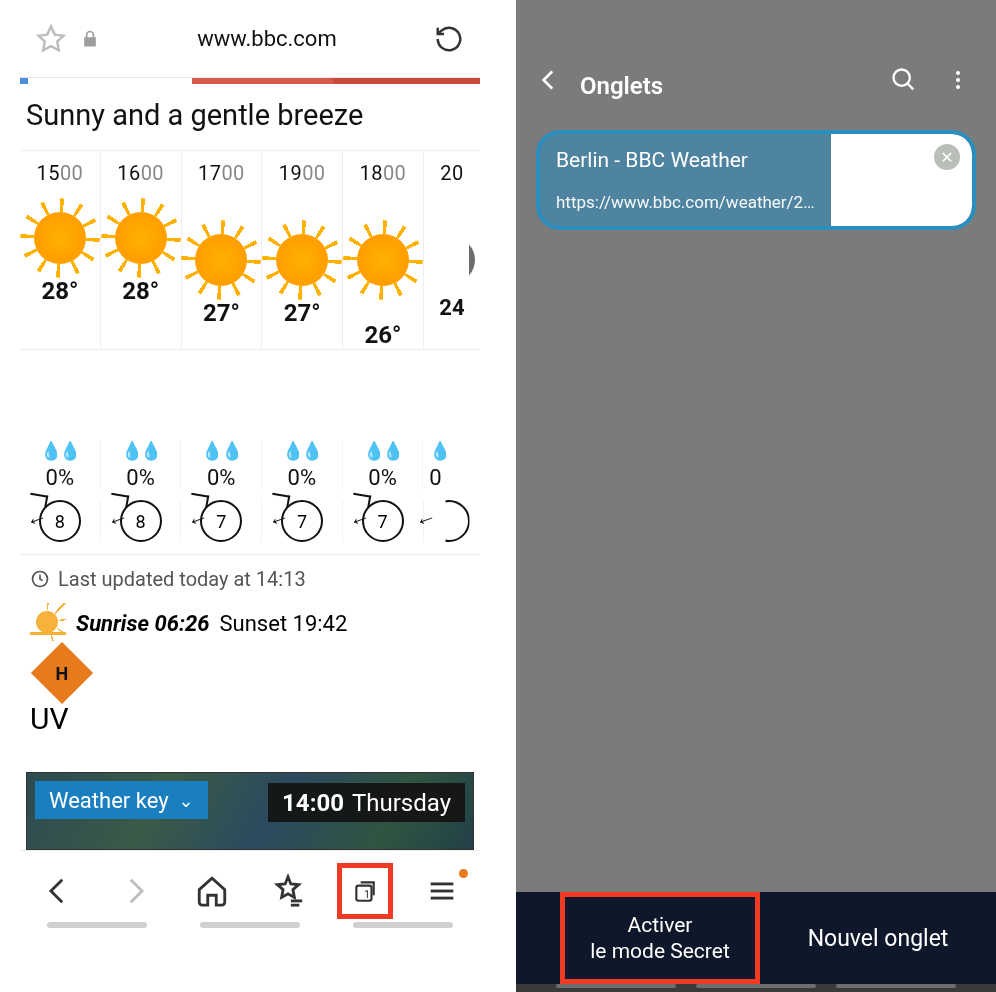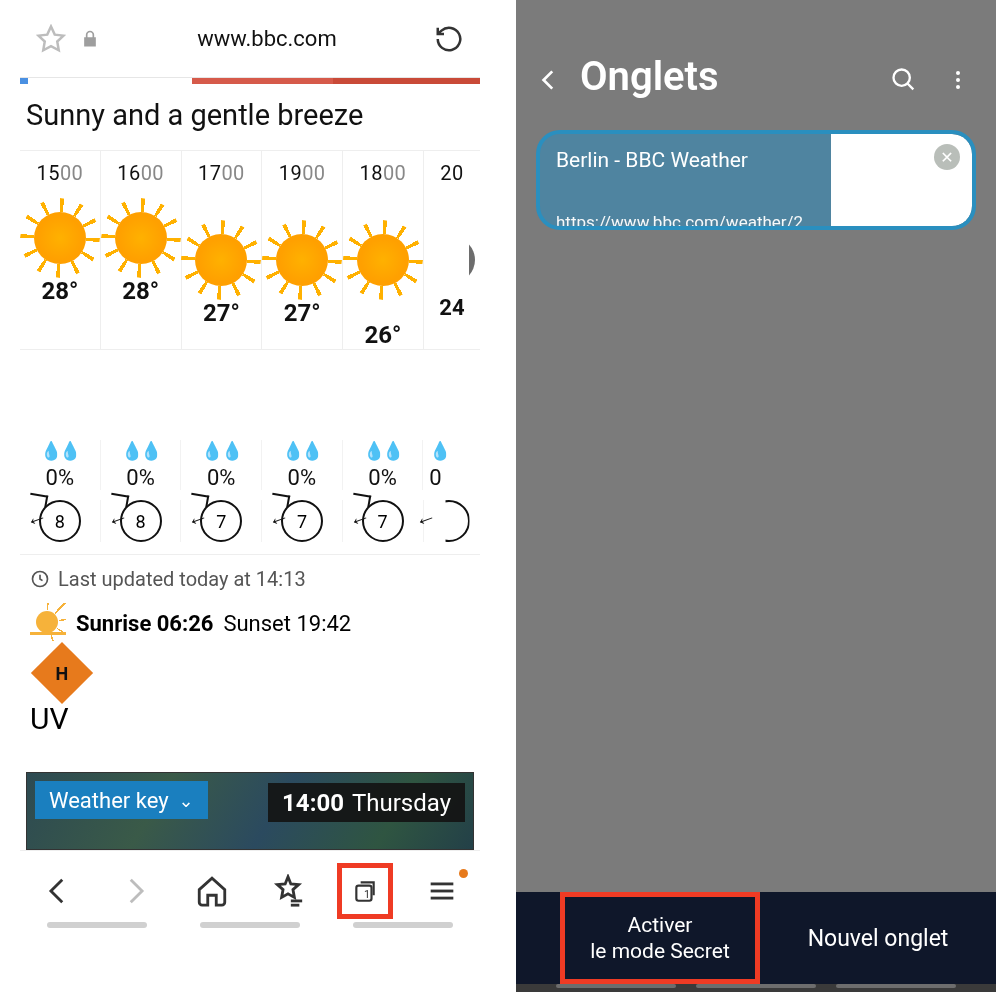--- a/index.html
+++ b/index.html
@@ -87,21 +87,21 @@
   .sunrise-row { display:flex; align-items:center; gap:10px; padding:6px 10px 12px 10px; font-size:22px;}
   .sunrise-icon { width:36px; height:28px; position:relative; }
   .sunrise-icon .s { position:absolute; bottom:4px; left:6px; width:22px; height:22px; border-radius:50%; background:#f6b23a;}
   .sunrise-icon .s::before{
     content:""; position:absolute; inset:-8px;
     background: conic-gradient(#f6b23a 0 5deg, transparent 5deg 40deg,#f6b23a 40deg 45deg,transparent 45deg 80deg,#f6b23a 80deg 85deg,transparent 85deg 120deg,#f6b23a 120deg 125deg,transparent 125deg 160deg,#f6b23a 160deg 165deg,transparent 165deg 360deg);
     -webkit-mask: radial-gradient(circle, transparent 12px,#000 12px);
     mask: radial-gradient(circle, transparent 12px,#000 12px);
   }
   .sunrise-icon::after{content:""; position:absolute; bottom:2px; left:0; right:0; height:3px; background:#f6b23a;}
-  .sunrise-strong { font-weight:700; }
+  .sunrise-strong { font-weight:700;font-style:italic; }
 
   .hazard-row { padding:2px 10px 6px 10px; }
   .hazard-diamond {
     width:44px; height:44px; background:#e77a1c; transform:rotate(45deg);
     display:flex; align-items:center; justify-content:center; margin-left:10px; margin-bottom:6px;
   }
   .hazard-diamond span{ transform:rotate(-45deg); font-weight:700; font-size:18px; color:#111;}
   .uv-label { font-size:30px; margin-top:4px;}
 
   .map-area {
@@ -130,29 +130,29 @@
   .tabs-highlight { border:5px solid #ef3b24; padding:4px 10px; }
   .menu-dot{ position:absolute; top:6px; right:2px; width:9px; height:9px; border-radius:50%; background:#e77a1c;}
   .handle-row{ position:absolute; bottom:2px; left:0; right:0; display:flex; justify-content:space-around;}
   .handle{ width:100px; height:6px; background:#d0d0d0; border-radius:3px;}
 
   
   .r-header {
     height:120px; display:flex; align-items:flex-end; padding:0 20px 20px 20px; gap:18px; color:#fff;
   }
   .r-back { font-size:30px; color:#fff; }
-  .r-title { font-size:40px; font-weight:600; flex:1; }
+  .r-title { font-size:24px; font-weight:600; flex:1; }
   .r-search, .r-more { width:36px; text-align:center; font-size:26px; }
   .r-more{ letter-spacing:0; }
 
   .tab-card {
     margin:10px 20px 0 20px; height:100px; border-radius:24px; border:4px solid #2a8fbf;
     background:#4f84a0; display:flex; overflow:hidden; position:relative;
   }
-  .tab-info { flex:1; padding:14px 16px; color:#fff; display:flex; flex-direction:column; justify-content:flex-start;gap:40px;}
+  .tab-info { flex:1; padding:14px 16px; color:#fff; display:flex; flex-direction:column; justify-content:space-between;}
   .tab-title { font-size:21px; }
   .tab-url { font-size:17px; opacity:0.95; }
   .tab-thumb { width:160px; background:#fff; border-radius:0 20px 20px 0; position:relative;}
   .tab-close { position:absolute; top:10px; right:12px; width:26px; height:26px; border-radius:50%; background:#b9beb9; color:#fff; display:flex; align-items:center; justify-content:center; font-size:16px;}
 
   .r-spacer { flex:1; }
 
   .r-bottom {
     height:92px; background:#0f172a; display:flex; align-items:stretch; color:#fff;
   }

